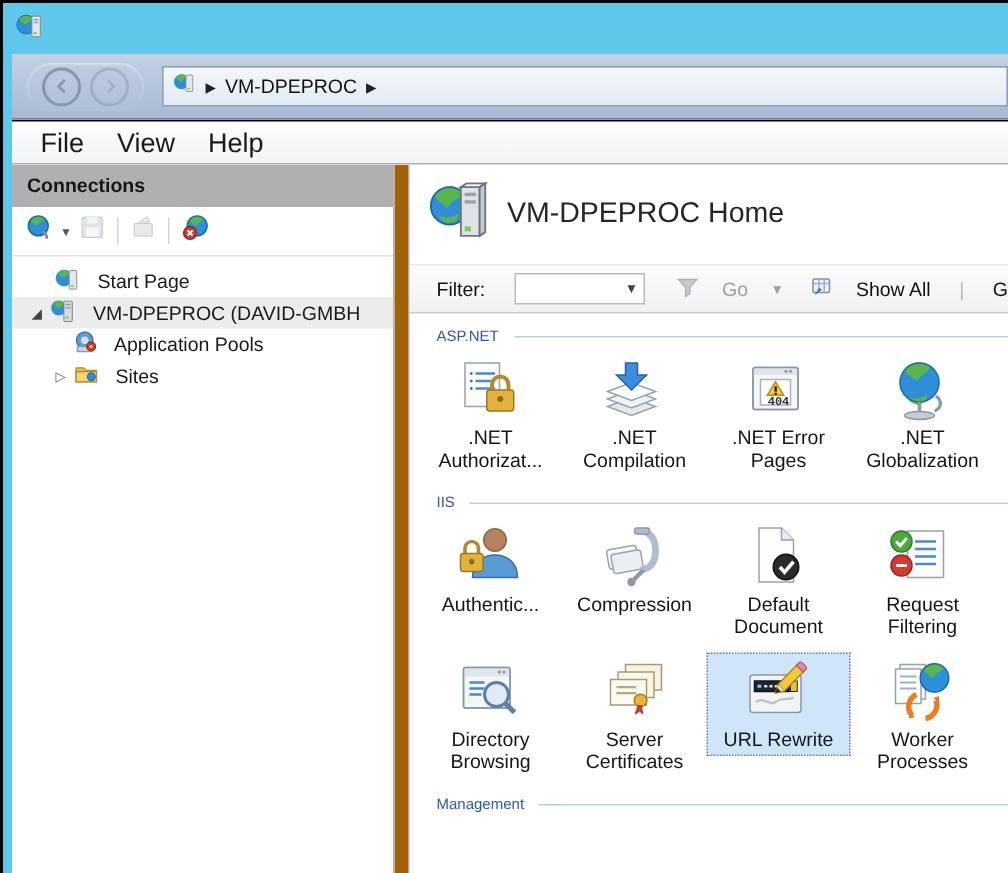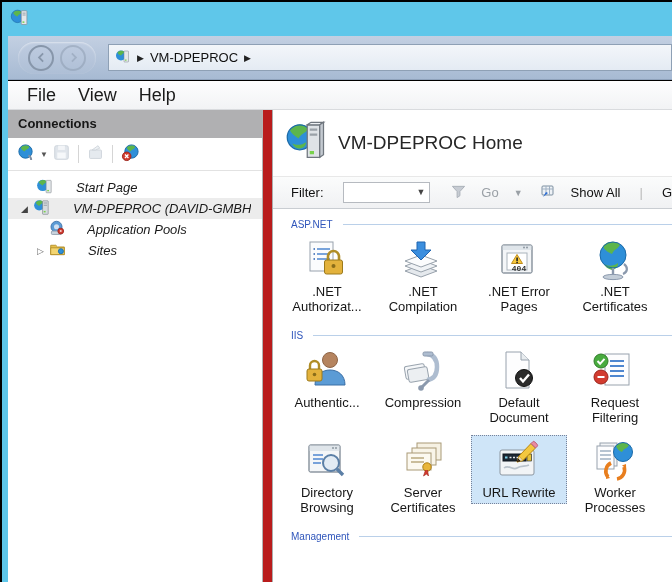--- a/index.html
+++ b/index.html
@@ -21,35 +21,35 @@
   .address-box { margin-left:12px; flex:1; height:27px; background:linear-gradient(#f3f6fa,#e4ebf3);
     border:1px solid #8ea0b5; display:flex; align-items:center; padding-left:6px; gap:6px; }
   .crumb-sep { font-size:9px; color:#222; }
   .crumb-text { font-size:13px; color:#111; }
   .menu-row { position:absolute; left:8px; top:81px; right:0; height:29px;
     background:linear-gradient(#fdfdfe,#f2f3f5); border-bottom:1px solid #d9dbde;
     display:flex; align-items:center; padding-left:8px; }
   .menu-item { font-size:18px; color:#1a1a1a; padding:4px 11px; }
 
   
-  .workspace { position:absolute; left:8px; top:110px; right:0; bottom:0; background:#b91c1c;padding-left:13px; }
+  .workspace { position:absolute; left:8px; top:110px; right:0; bottom:0; background:#a16207;padding-left:13px; }
   .connections-panel { position:absolute; left:0; top:0; bottom:0; width:255px; background:#fff; border-right:1px solid #b3b3b3; overflow:hidden; }
   .panel-header { height:28px; background:#b0b0b2; color:#161616; font-weight:bold; font-size:13px; line-height:28px; padding-left:10px; }
   .panel-toolbar { height:33px; background:#fff; border-bottom:1px solid #e2e2e2; display:flex; align-items:center; padding-left:8px; gap:5px; }
   .tb-sep { width:1px; height:18px; background:#d5d5d5; margin:0 3px; }
   .tb-caret { font-size:8px; color:#555; }
   .dim { opacity:.5; }
 
   .tree { padding-top:6px; }
   .tree-row { display:flex; align-items:center; height:21px; font-size:13px; color:#1a1a1a; white-space:nowrap; }
   .tree-row.selected { background:#ececec; }
   .sp28 { width:28px; } .sp8 { width:8px; } .sp40 { width:40px; } .sp24 { width:24px; }
   .exp { width:17px; text-align:center; font-size:9px; color:#444; }
   .exp.hollow { color:#6b6b6b; }
-  .tree-label { margin-left:22px; overflow:hidden;font-style:italic; }
+  .tree-label { margin-left:11px; overflow:hidden; }
 
   .main-panel { position:absolute; left:264px; top:0; bottom:0; right:0; background:#fff; border-left:1px solid #acacac; overflow:hidden; }
   .main-header { height:66px; display:flex; align-items:center; padding-left:13px; gap:12px; }
   .main-title { font-size:19px; color:#262626; }
   .filter-bar { height:33px; background:linear-gradient(#fbfcfc,#f0f1f3); border-top:1px solid #e8e8e8; border-bottom:1px solid #c9cdd2;
     display:flex; align-items:center; padding-left:18px; font-size:13px; color:#111; white-space:nowrap;gap:11px; }
   .combo { width:150px; height:21px; background:#fff; border:1px solid #b6bac0; margin-left:8px; position:relative; }
   .combo .caret { position:absolute; right:4px; top:4px; font-size:9px; color:#444; }
   .go-label { color:#9aa0a6; margin:0 2px 0 4px; }
   .small-caret { font-size:9px; color:#9aa0a6; margin:0 6px 0 2px; }
@@ -322,21 +322,21 @@
               <svg width="44" height="44" viewBox="0 0 44 44">
                 <circle cx="22" cy="17" r="13" fill="#2e8fd8"></circle>
                 <path fill="#5cb54c" d="M12 8c4-5 13-6 17-1-3 5-6 4-8 9-4-2-8-4-9-8z"></path>
                 <path fill="#5cb54c" d="M13 26c5 3 10 2 14-1 0 4-2 6-6 7-4-1-7-3-8-6z"></path>
                 <circle cx="22" cy="17" r="13" fill="none" stroke="#1b6aa8"></circle>
                 <path d="M33 26c4 3 4 8-1 10" stroke="#8b99ad" stroke-width="2.2" fill="none"></path>
                 <path d="M22 30v7" stroke="#8b99ad" stroke-width="2.4"></path>
                 <ellipse cx="22" cy="39" rx="10" ry="2.6" fill="#c3cdd8" stroke="#8b99ad"></ellipse>
               </svg>
             </div>
-            <div class="tlabel">.NET Certificates</div>
+            <div class="tlabel">.NET Globalization</div>
           </div>
             </div>
         </div>
 
         <div class="group-header">
           <span>IIS</span>
           <span class="rule"></span>
         </div>
         <div class="tiles">
 

